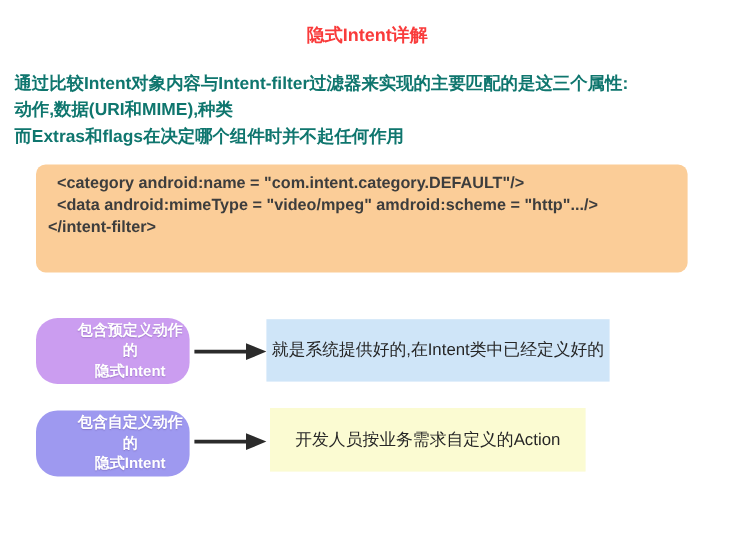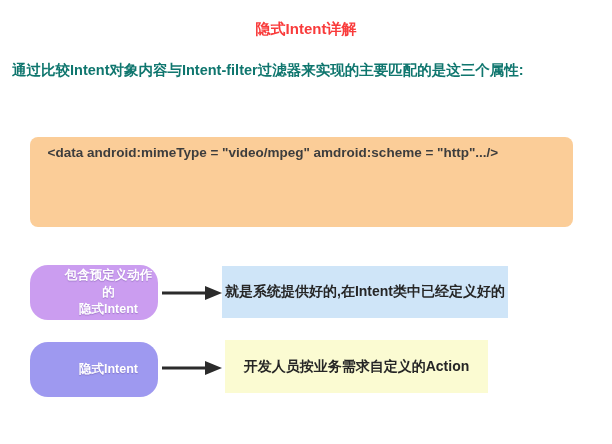--- a/index.html
+++ b/index.html
@@ -81,21 +81,21 @@
   }
   .arrow-1 { top: 285px; }
   .arrow-2 { top: 360px; }
 
   .desc-box {
     position: absolute;
     display: flex;
     align-items: center;
     justify-content: center;
     font-size: 14px;
-    font-weight: bold;
+    font-weight: normal;
     color: #262626;
     text-align: center;
   }
   .desc-1 {
     top: 266px;
     left: 222px;
     width: 286px;
     height: 52px;
     background: #cfe5f8;
   }
@@ -110,39 +110,44 @@
 </style>
 </head>
 <body>
 
 <div class="page">
 
   <div class="title">隐式Intent详解</div>
 
   <div class="intro">
     <div>通过比较Intent对象内容与Intent-filter过滤器来实现的主要匹配的是这三个属性:</div>
+    <div>动作,数据(URI和MIME),种类</div>
+    <div>而Extras和flags在决定哪个组件时并不起任何作用</div>
   </div>
 
   <div class="code-block">
+    <div class="code-line">  &lt;category android:name = "com.intent.category.DEFAULT"/&gt;</div>
     <div class="code-line">  &lt;data android:mimeType = "video/mpeg" amdroid:scheme = "http".../&gt;</div>
+    <div class="code-line">&lt;/intent-filter&gt;</div>
   </div>
 
   <div class="pill pill-1">
     <div>包含预定义动作的</div>
     <div>隐式Intent</div>
   </div>
 
   <svg class="arrow arrow-1" viewBox="0 0 62 16" xmlns="http://www.w3.org/2000/svg">
     <line x1="1" y1="8" x2="46" y2="8" stroke="#2b2b2b" stroke-width="3"></line>
     <polygon points="44,1 61,8 44,15" fill="#2b2b2b"></polygon>
   </svg>
 
   <div class="desc-box desc-1">就是系统提供好的,在Intent类中已经定义好的</div>
 
   <div class="pill pill-2">
+    <div>包含自定义动作的</div>
     <div>隐式Intent</div>
   </div>
 
   <svg class="arrow arrow-2" viewBox="0 0 62 16" xmlns="http://www.w3.org/2000/svg">
     <line x1="1" y1="8" x2="46" y2="8" stroke="#2b2b2b" stroke-width="3"></line>
     <polygon points="44,1 61,8 44,15" fill="#2b2b2b"></polygon>
   </svg>
 
   <div class="desc-box desc-2">开发人员按业务需求自定义的Action</div>
 

